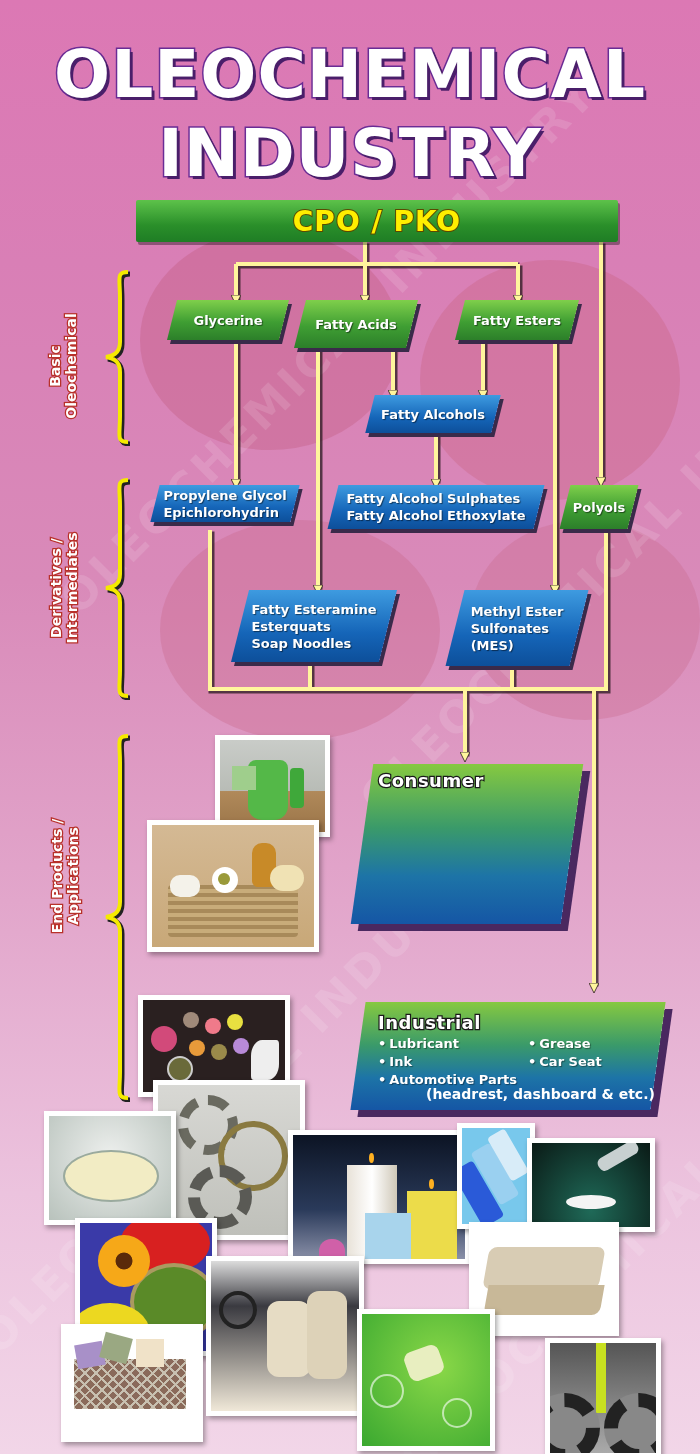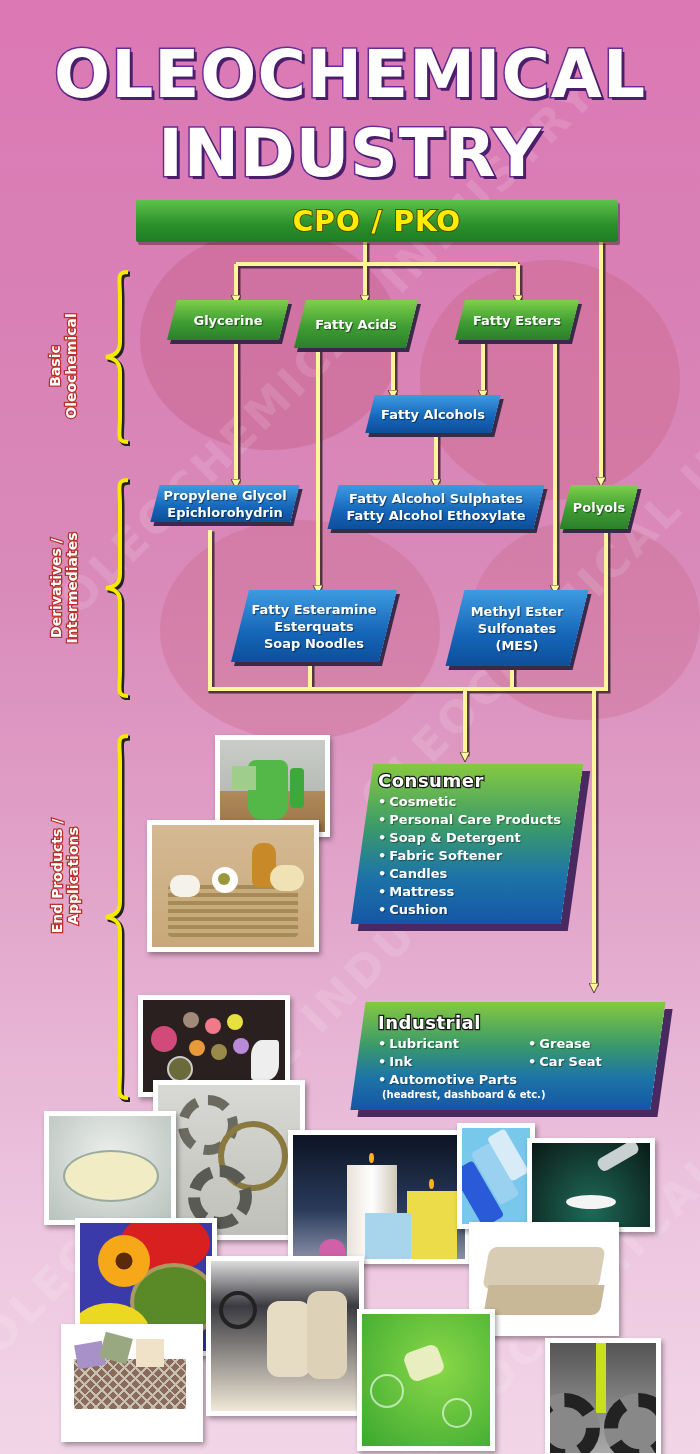--- a/index.html
+++ b/index.html
@@ -29,21 +29,21 @@
     border-radius: 2px; box-shadow: 2px 3px 0 rgba(0,0,0,.35);
     display: flex; align-items: center; justify-content: center;
   }
   .cpo span {
     font-weight: bold; font-size: 28px; color: #ffee00;
     -webkit-text-stroke: 2px #5a4a00; paint-order: stroke fill; letter-spacing: 1px;
   }
   svg.lines { position: absolute; left: 0; top: 0; }
   .node {
     position: absolute; display: flex; align-items: center; justify-content: center;
-    text-align: center; color: #fff; font-weight: bold; font-size: 13px; line-height: 17px;
+    color: #fff; font-weight: bold; font-size: 13px; line-height: 17px;
   }
   .node .shape {
     position: absolute; inset: 0; transform: skewX(-14deg);
     box-shadow: 4px 4px 0 #3a2a4a;
   }
   .node.green .shape { background: linear-gradient(180deg, #7fcf4b 0%, #3f9e33 55%, #2c7f2a 100%); }
   .node.blue .shape { background: linear-gradient(180deg, #3e9be0 0%, #1565b8 60%, #0d4f9a 100%); }
   .node .txt { position: relative; text-shadow: 1px 1px 1px rgba(0,0,0,.5); }
   .side-label {
     position: absolute; transform: rotate(-90deg); transform-origin: center;
@@ -60,21 +60,21 @@
     box-shadow: 8px 7px 0 #4a2860;
   }
   .panel .inner { position: relative; padding: 8px 0 0 28px; }
   .panel h3 {
     margin: 0 0 2px 0; font-size: 18px; color: #fff; letter-spacing: .5px;
     -webkit-text-stroke: 2.5px #1a1a1a; paint-order: stroke fill;
   }
   .panel ul { margin: 0; padding: 0; list-style: none; }
   .panel li { font-size: 13px; line-height: 18px; text-shadow: 1px 1px 1px rgba(0,0,0,.4); }
   .panel li::before { content: "•"; margin-right: 3px; }
-  .panel .note { font-size: 10px; line-height: 11px; padding-left: 4px; }
+  .panel .note { font-size: 14px; line-height: 11px; padding-left: 4px; margin-left: 44px; }
   .ind-grid { display: grid; grid-template-columns: 150px 120px; }
   .photo {
     position: absolute; background: #fff; padding: 5px;
     box-shadow: 2px 3px 5px rgba(0,0,0,.35);
   }
   .photo .img { width: 100%; height: 100%; position: relative; overflow: hidden; }
 </style>
 </head>
 <body>
 
@@ -204,29 +204,20 @@
     <div>Methyl Ester</div>
     <div>Sulfonates</div>
     <div>(MES)</div>
   </span>
 </div>
 
 <div class="panel" style="left:362px;top:764px;width:210px;height:160px;">
   <div class="shape"></div>
   <div class="inner" style="padding:6px 0 0 16px;">
     <h3>Consumer</h3>
-    <ul>
-      <li>Cosmetic</li>
-      <li>Personal Care Products</li>
-      <li>Soap &amp; Detergent</li>
-      <li>Fabric Softener</li>
-      <li>Candles</li>
-      <li>Mattress</li>
-      <li>Cushion</li>
-    </ul>
   </div>
 </div>
 
 <div class="panel" style="left:358px;top:1002px;width:300px;height:108px;">
   <div class="shape"></div>
   <div class="inner" style="padding:10px 0 0 20px;">
     <h3>Industrial</h3>
     <ul class="ind-grid">
       <li>Lubricant</li>
       <li>Grease</li>

